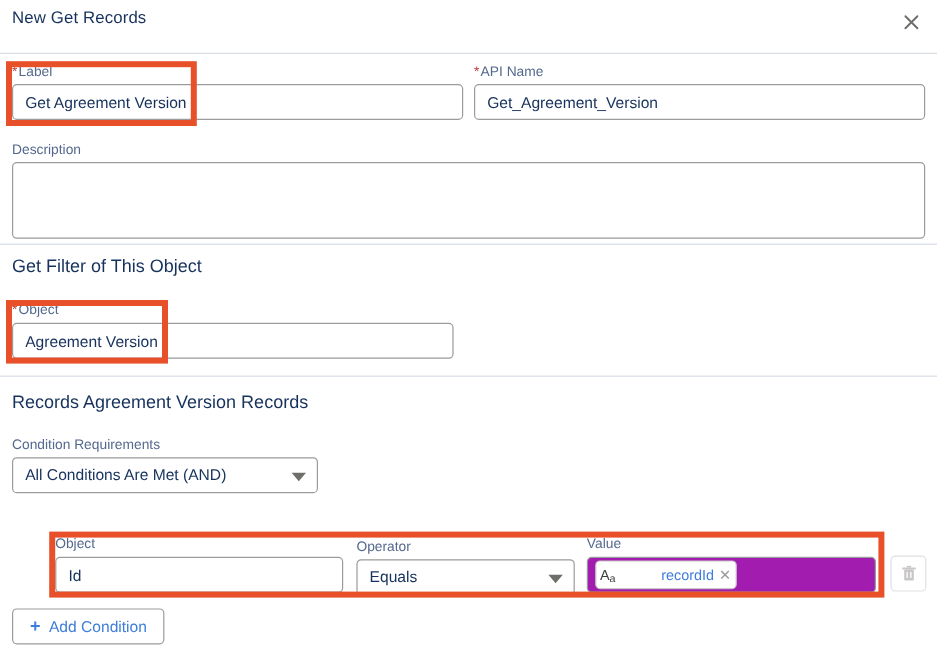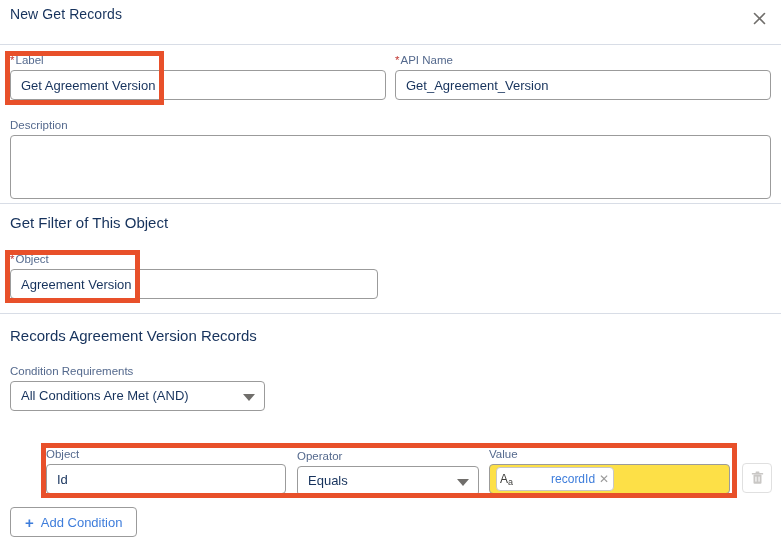--- a/index.html
+++ b/index.html
@@ -137,21 +137,21 @@
     line-height: 14px;
     margin-bottom: 3px;
     white-space: nowrap;
   }
 
   .pill-field {
     box-sizing: border-box;
     height: 30px;
     border: 1px solid #9b9b9b;
     border-radius: 4px;
-    background: #fde047;
+    background: #a21caf;
     display: flex;
     align-items: center;
     padding: 0 6px;
   }
   .pill {
     display: inline-flex;
     align-items: center;
     height: 22px;
     border: 1px solid #c9c7c5;
     border-radius: 4px;

